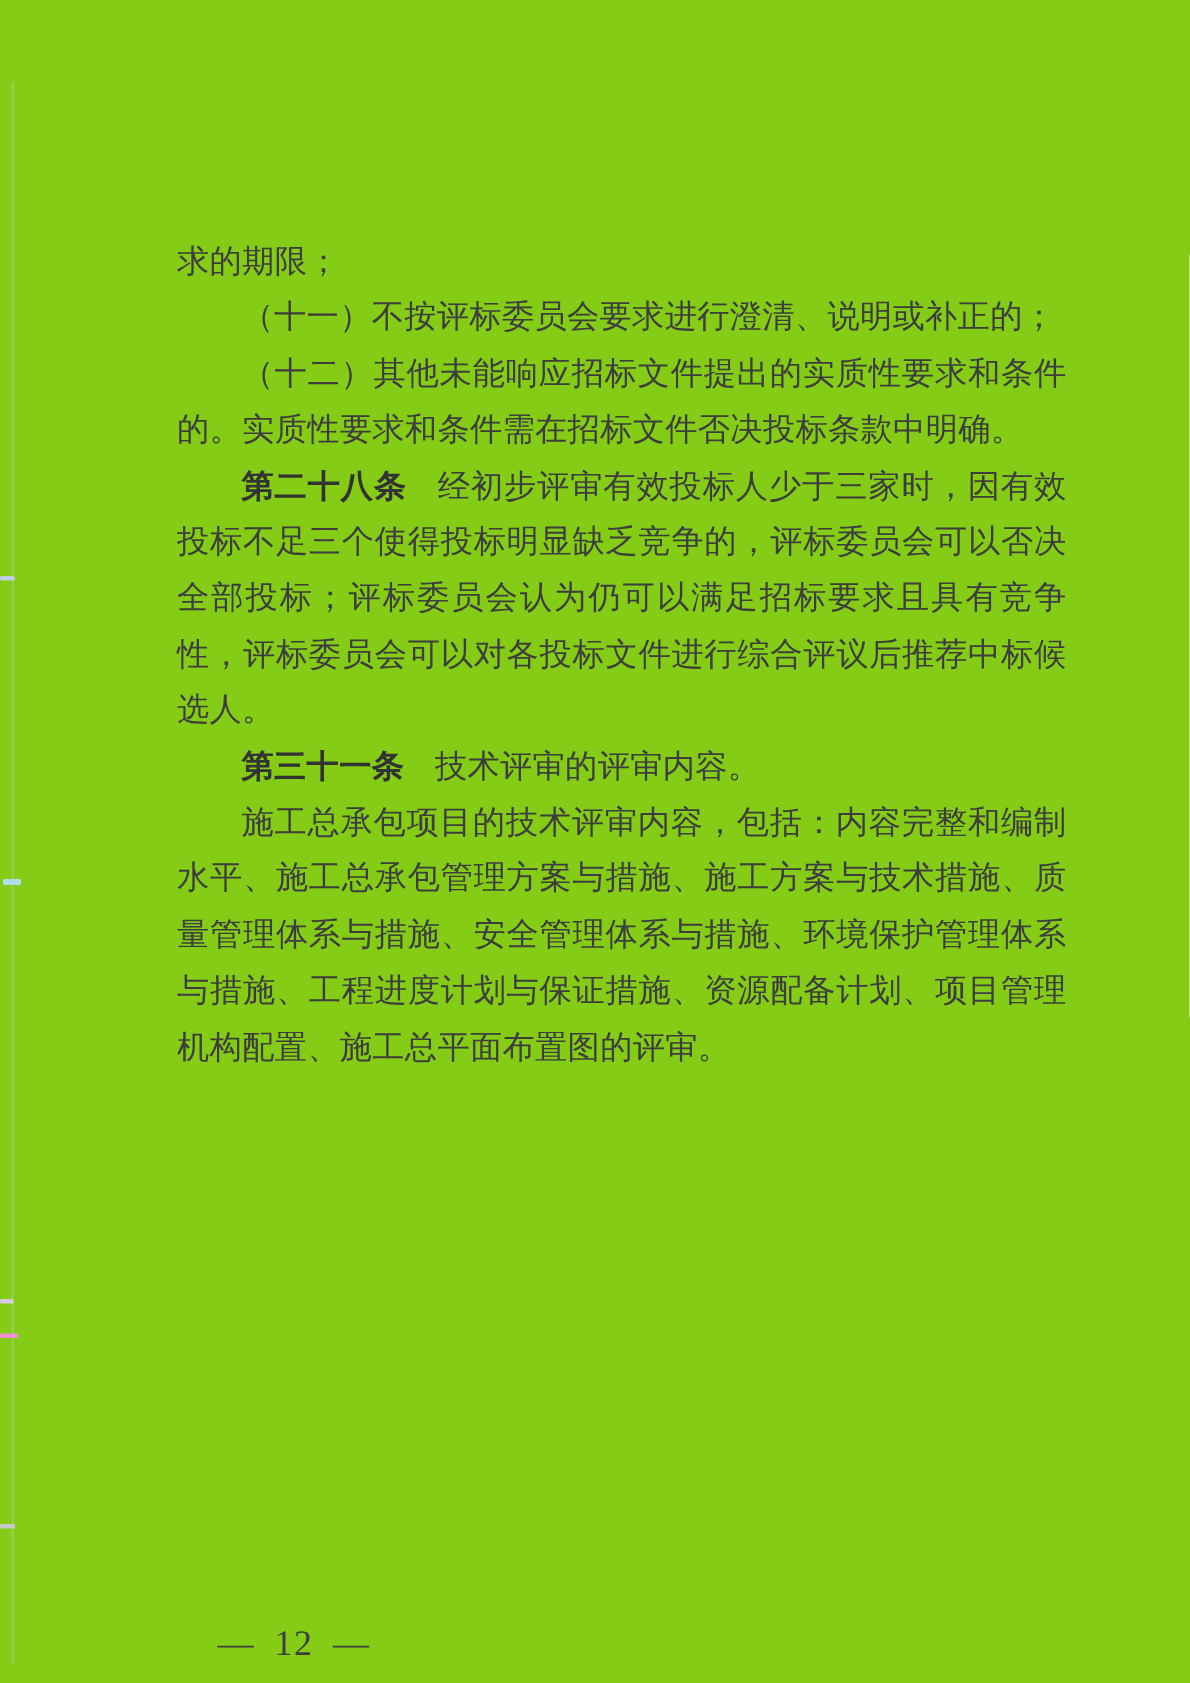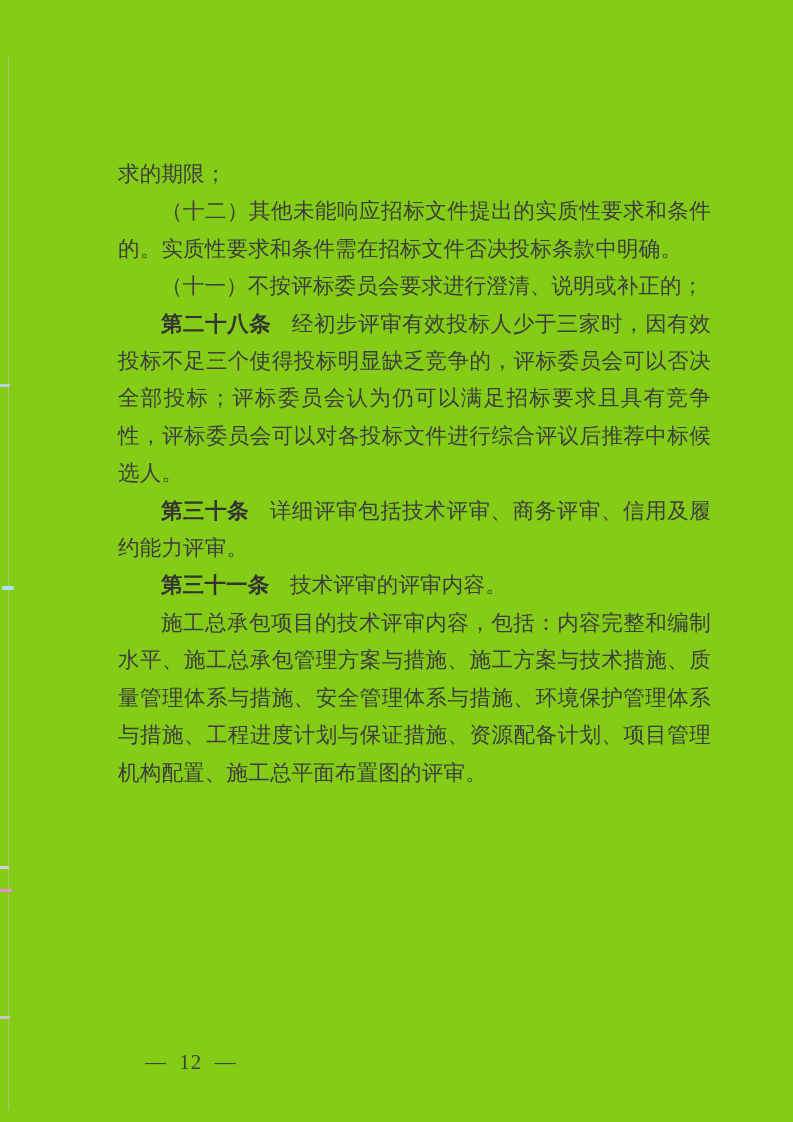--- a/index.html
+++ b/index.html
@@ -35,22 +35,22 @@
     text-indent: 0;
   }
   .lead {
     font-weight: 700;
     margin-right: 0.95em;
     color: #333333;
   }
   .footer {
     position: absolute;
     left: 145px;
-    top: 1049px;
-    font-size: 21px;
+    top: 1083px;
+    font-size: 24px;
     line-height: 26px;
     color: #3f3f3f;
     letter-spacing: 1px;
     word-spacing: 6px;
     white-space: pre;
   }
   .scan-line {
     position: absolute;
     left: 8px;
     top: 55px;
@@ -74,32 +74,29 @@
       <div class="scan-mark" style="left: 2px; top: 586px; width: 12px; height: 4px; background: rgb(174, 223, 233);"></div>
       <div class="scan-mark" style="left: 0px; top: 866px; width: 9px; height: 3px; background: rgb(217, 201, 233);"></div>
       <div class="scan-mark" style="left: 0px; top: 889px; width: 12px; height: 3px; background: rgb(238, 142, 214);"></div>
       <div class="scan-mark" style="left: 0px; top: 1016px; width: 10px; height: 3px; background: rgb(200, 200, 204);"></div>
     </div>
 
   <div class="textblock" style="color: rgb(61, 61, 61);">
     <p class="noindent">求的期限；</p>
 
 
+    <p>（十一）不按评标委员会要求进行澄清、说明或补正的；</p>
+
     <p>（十二）其他未能响应招标文件提出的实质性要求和条件的。实质性要求和条件需在招标文件否决投标条款中明确。</p>
-
-    <p>（十一）不按评标委员会要求进行澄清、说明或补正的；</p>
 
     <p>
       <b class="lead">第二十八条</b><span>经初步评审有效投标人少于三家时，因有效投标不足三个使得投标明显缺乏竞争的，评标委员会可以否决全部投标；评标委员会认为仍可以满足招标要求且具有竞争性，评标委员会可以对各投标文件进行综合评议后推荐中标候选人。</span>
     </p>
 
 
-    <p>
-      <b class="lead">第三十条</b><span>详细评审包括技术评审、商务评审、信用及履约能力评审。</span>
-    </p>
 
     <p>
       <b class="lead">第三十一条</b><span>技术评审的评审内容。</span>
     </p>
 
     <p>施工总承包项目的技术评审内容，包括：内容完整和编制水平、施工总承包管理方案与措施、施工方案与技术措施、质量管理体系与措施、安全管理体系与措施、环境保护管理体系与措施、工程进度计划与保证措施、资源配备计划、项目管理机构配置、施工总平面布置图的评审。</p>
 
   </div>
 
   <div class="footer">— 12 —</div>

